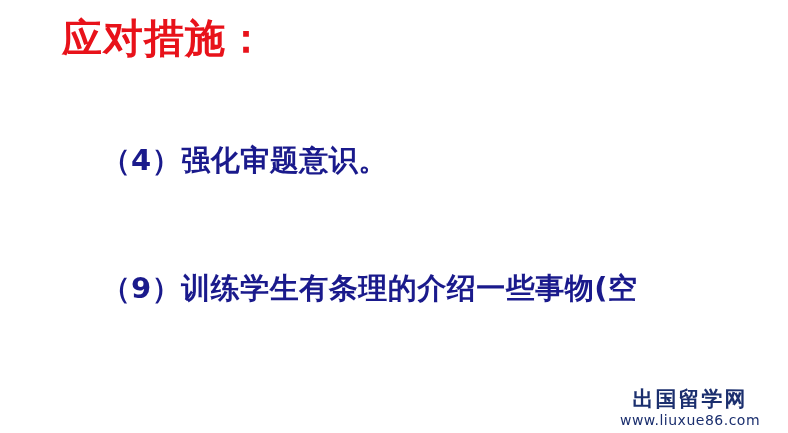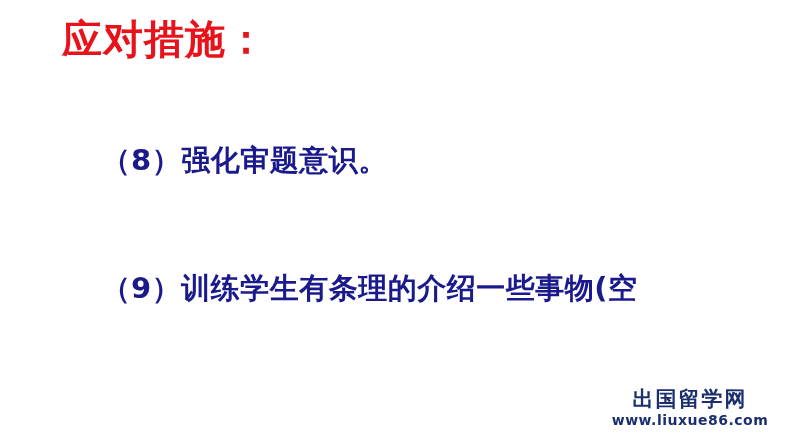--- a/index.html
+++ b/index.html
@@ -18,21 +18,21 @@
     position: absolute;
     left: 0; top: 0;
     width: 788px;
     height: 433px;
     background: #ffffff;
   }
   #title {
     position: absolute;
     left: 62px;
     top: 16px;
-    font-family: Liberation Sans, sans-serif;
+    font-family: Liberation Serif, serif;
     font-size: 40px;
     font-weight: bold;
     color: #e8121a;
     letter-spacing: 1px;
     white-space: nowrap;
     line-height: 1.15;
   }
   #body-block {
     position: absolute;
     left: 38px;
@@ -59,37 +59,37 @@
     font-family: "DejaVu Sans", sans-serif;
     font-size: 21px;
     font-weight: bold;
     color: #1b2f6e;
     letter-spacing: 2px;
     line-height: 1.1;
   }
   #wm-url {
     font-family: "DejaVu Sans", sans-serif;
     font-size: 14px;
-    font-weight: bold;
+    font-weight: normal;
     color: #1b2f6e;
     letter-spacing: 0.5px;
     line-height: 1.3;
   }
 </style>
 </head>
 <body>
 
 <div id="slide">
 
   <div id="title">应对措施：</div>
 
   <div id="body-block">
 
     <div class="para">
-      <span>（8）强化审题意识。</span>
+      <span>（4）强化审题意识。</span>
     </div>
 
 
     <div class="para">
       <span>（9）训练学生有条理的介绍一些事物(空</span>
       
     </div>
 
   </div>
 

